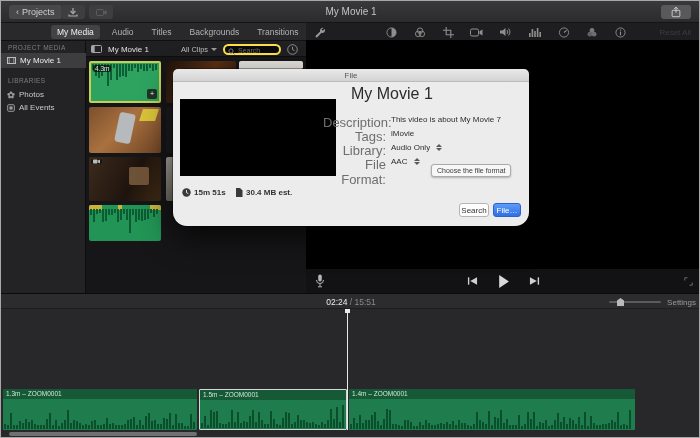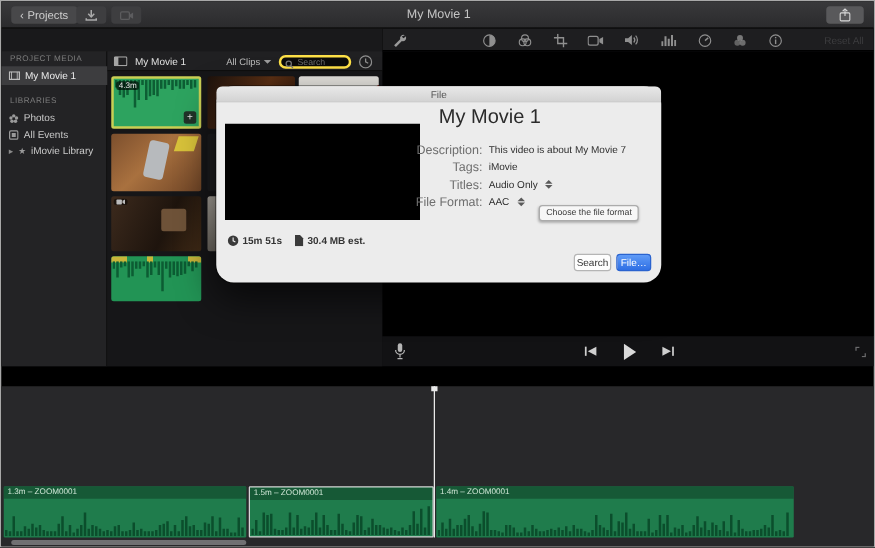--- a/index.html
+++ b/index.html
@@ -91,21 +91,21 @@
   .tl-scrollbar { position:absolute; left:8px; top:123px; width:188px; height:4px; background:#707072; border-radius:2px; }
 
   
   .dialog { left:172px; top:68px; width:356px; height:157px; background:#ececec; border-radius:14px;
     box-shadow:0 12px 30px rgba(0,0,0,.65), 0 0 0 1px rgba(0,0,0,.35); z-index:50; }
   .dlg-titlebar { position:absolute; left:0; top:0; width:356px; height:13px; border-radius:5px 5px 0 0;
     background:linear-gradient(#e9e9e9,#d3d3d3); border-bottom:1px solid #bcbcbc;
     text-align:center; font-size:8px; color:#555; line-height:13px; }
   .dlg-preview { position:absolute; left:7px; top:30px; width:156px; height:77px; background:#000; }
   .dlg-heading { position:absolute; left:178px; top:16px; font-size:16px; color:#2b2b2b; }
-  .fld-label { position:absolute; left:150px; width:63px; text-align:right; font-size:10px; color:#6e6e6e; }
+  .fld-label { position:absolute; left:150px; width:63px; text-align:right; font-size:13px; color:#6e6e6e; }
   .fld-value { position:absolute; left:218px; font-size:8px; color:#2d2d2d; white-space:nowrap; }
   .stepper { position:absolute; width:8px; height:10px; display:flex; flex-direction:column;
     align-items:center; justify-content:center; gap:1px; }
   .stepper .up { width:0;height:0;border-left:3px solid transparent;border-right:3px solid transparent;border-bottom:3.5px solid #5a5a5a; }
   .stepper .dn { width:0;height:0;border-left:3px solid transparent;border-right:3px solid transparent;border-top:3.5px solid #5a5a5a; }
   .tooltip { position:absolute; left:258px; top:95px; height:13px; padding:0 5px; background:#f7f7f7;
     border:1px solid #ababab; border-radius:3px; font-size:7px; color:#3a3a3a; line-height:12px;
     box-shadow:0 1px 2px rgba(0,0,0,.25); white-space:nowrap; }
   .metric { position:absolute; top:119px; display:flex; align-items:center; gap:3px;
     font-size:8px; color:#333; font-weight:bold; }
@@ -142,20 +142,27 @@
     <div class="tb-btn" style="right:10px; width:30px; justify-content:center; background:#59595b;">
       <svg width="12" height="12" viewBox="0 0 14 13">
         <rect x="2.5" y="4.5" width="9" height="7.5" rx="1" fill="none" stroke="#d9d9d9"></rect>
         <line x1="7" y1="1" x2="7" y2="7.5" stroke="#d9d9d9"></line>
         <polyline points="4.8,3 7,0.8 9.2,3" fill="none" stroke="#d9d9d9"></polyline>
       </svg>
     </div>
   </div>
 
   <div class="abs left-panel">
+    <div class="tabbar">
+      <div class="tab active">My Media</div>
+      <div class="tab">Audio</div>
+      <div class="tab">Titles</div>
+      <div class="tab">Backgrounds</div>
+      <div class="tab">Transitions</div>
+    </div>
 
     <div class="sidebar">
       <div class="side-head" style="top:3px;">PROJECT MEDIA</div>
       <div class="side-item selected" style="top:12px;">
         <svg width="9" height="7" viewBox="0 0 9 7" style="margin-left:-8px;">
           <rect x="0.5" y="0.5" width="8" height="6" fill="none" stroke="#bdbdbd"></rect>
           <line x1="2.2" y1="0.5" x2="2.2" y2="6.5" stroke="#bdbdbd" stroke-width="0.7"></line>
           <line x1="6.8" y1="0.5" x2="6.8" y2="6.5" stroke="#bdbdbd" stroke-width="0.7"></line>
         </svg>
         <span>My Movie 1</span>
@@ -171,25 +178,20 @@
             <circle cx="4" cy="4" r="1" fill="#232325"></circle>
         </svg>
         <span>Photos</span>
       </div>
       <div class="side-item" style="top:59px;">
         <svg width="8" height="8" viewBox="0 0 8 8" style="margin-left:-8px;">
           <rect x="0.7" y="0.7" width="6.6" height="6.6" rx="1" fill="none" stroke="#9a9a9a"></rect>
           <rect x="2.4" y="2.4" width="3.2" height="3.2" fill="#9a9a9a"></rect>
         </svg>
         <span>All Events</span>
-      </div>
-      <div class="side-item" style="top:72px; padding-left:6px;">
-        <span style="color:#8a8a8a; font-size:7px;">▸</span>
-        <span style="color:#9a9a9a; font-size:7px;">★</span>
-        <span>iMovie Library</span>
       </div>
     </div>
 
     <div class="browser">
       <div class="browser-head">
         <svg class="abs" style="left:5px; top:4px;" width="11" height="8" viewBox="0 0 11 8">
           <rect x="0.5" y="0.5" width="10" height="7" rx="1" fill="none" stroke="#a5a5a5"></rect>
           <rect x="0.5" y="0.5" width="3.2" height="7" fill="#a5a5a5"></rect>
         </svg>
         <div class="bh-title">My Movie 1</div>
@@ -365,20 +367,29 @@
         <polygon points="1,1 1,9 8.5,5" fill="#cfcfcf"></polygon>
           <rect x="9.5" y="1" width="1.5" height="8" fill="#cfcfcf"></rect>
       </svg>
     </div>
     <svg class="abs" style="right:8px; top:8px;" width="9" height="9" viewBox="0 0 9 9">
       <polyline points="3.5,0.8 0.8,0.8 0.8,3.5" fill="none" stroke="#6a6a6c"></polyline>
       <polyline points="5.5,8.2 8.2,8.2 8.2,5.5" fill="none" stroke="#6a6a6c"></polyline>
     </svg>
   </div>
 
+  <div class="abs tl-header">
+    <div class="tl-time">
+      <span class="cur">02:24</span><span class="sep"> / </span><span class="tot">15:51</span>
+    </div>
+    <div class="zoom-slider">
+      <div class="zoom-thumb"></div>
+    </div>
+    <div class="settings-label">Settings</div>
+  </div>
 
   <div class="abs timeline">
     <div class="clip" style="left:2px; width:194px;">
       <div class="clip-label">1.3m – ZOOM0001</div>
       <div class="wave up" style="left:1px; right:1px; bottom:1px; height:26px; --bar:#0b4e2c;">
           <i style="height:18%"></i>
           <i style="height:14%"></i>
           <i style="height:63%"></i>
           <i style="height:17%"></i>
           <i style="height:14%"></i>
@@ -603,21 +614,21 @@
     <div class="dlg-titlebar">File</div>
     <div class="dlg-preview"></div>
     <div class="dlg-heading">My Movie 1</div>
 
     <div class="fld-label" style="top:46px;">Description:</div>
     <div class="fld-value" style="top:46px;">This video is about My Movie 7</div>
 
     <div class="fld-label" style="top:60px;">Tags:</div>
     <div class="fld-value" style="top:60px;">iMovie</div>
 
-    <div class="fld-label" style="top:74px;">Titles:</div>
+    <div class="fld-label" style="top:74px;">Library:</div>
     <div class="fld-value" style="top:74px;">Audio Only</div>
     <div class="stepper" style="left:262px; top:73px;">
       <span class="up"></span>
       <span class="dn"></span>
     </div>
 
     <div class="fld-label" style="top:88px;">File Format:</div>
     <div class="fld-value" style="top:88px;">AAC</div>
     <div class="stepper" style="left:240px; top:87px;">
       <span class="up"></span>

